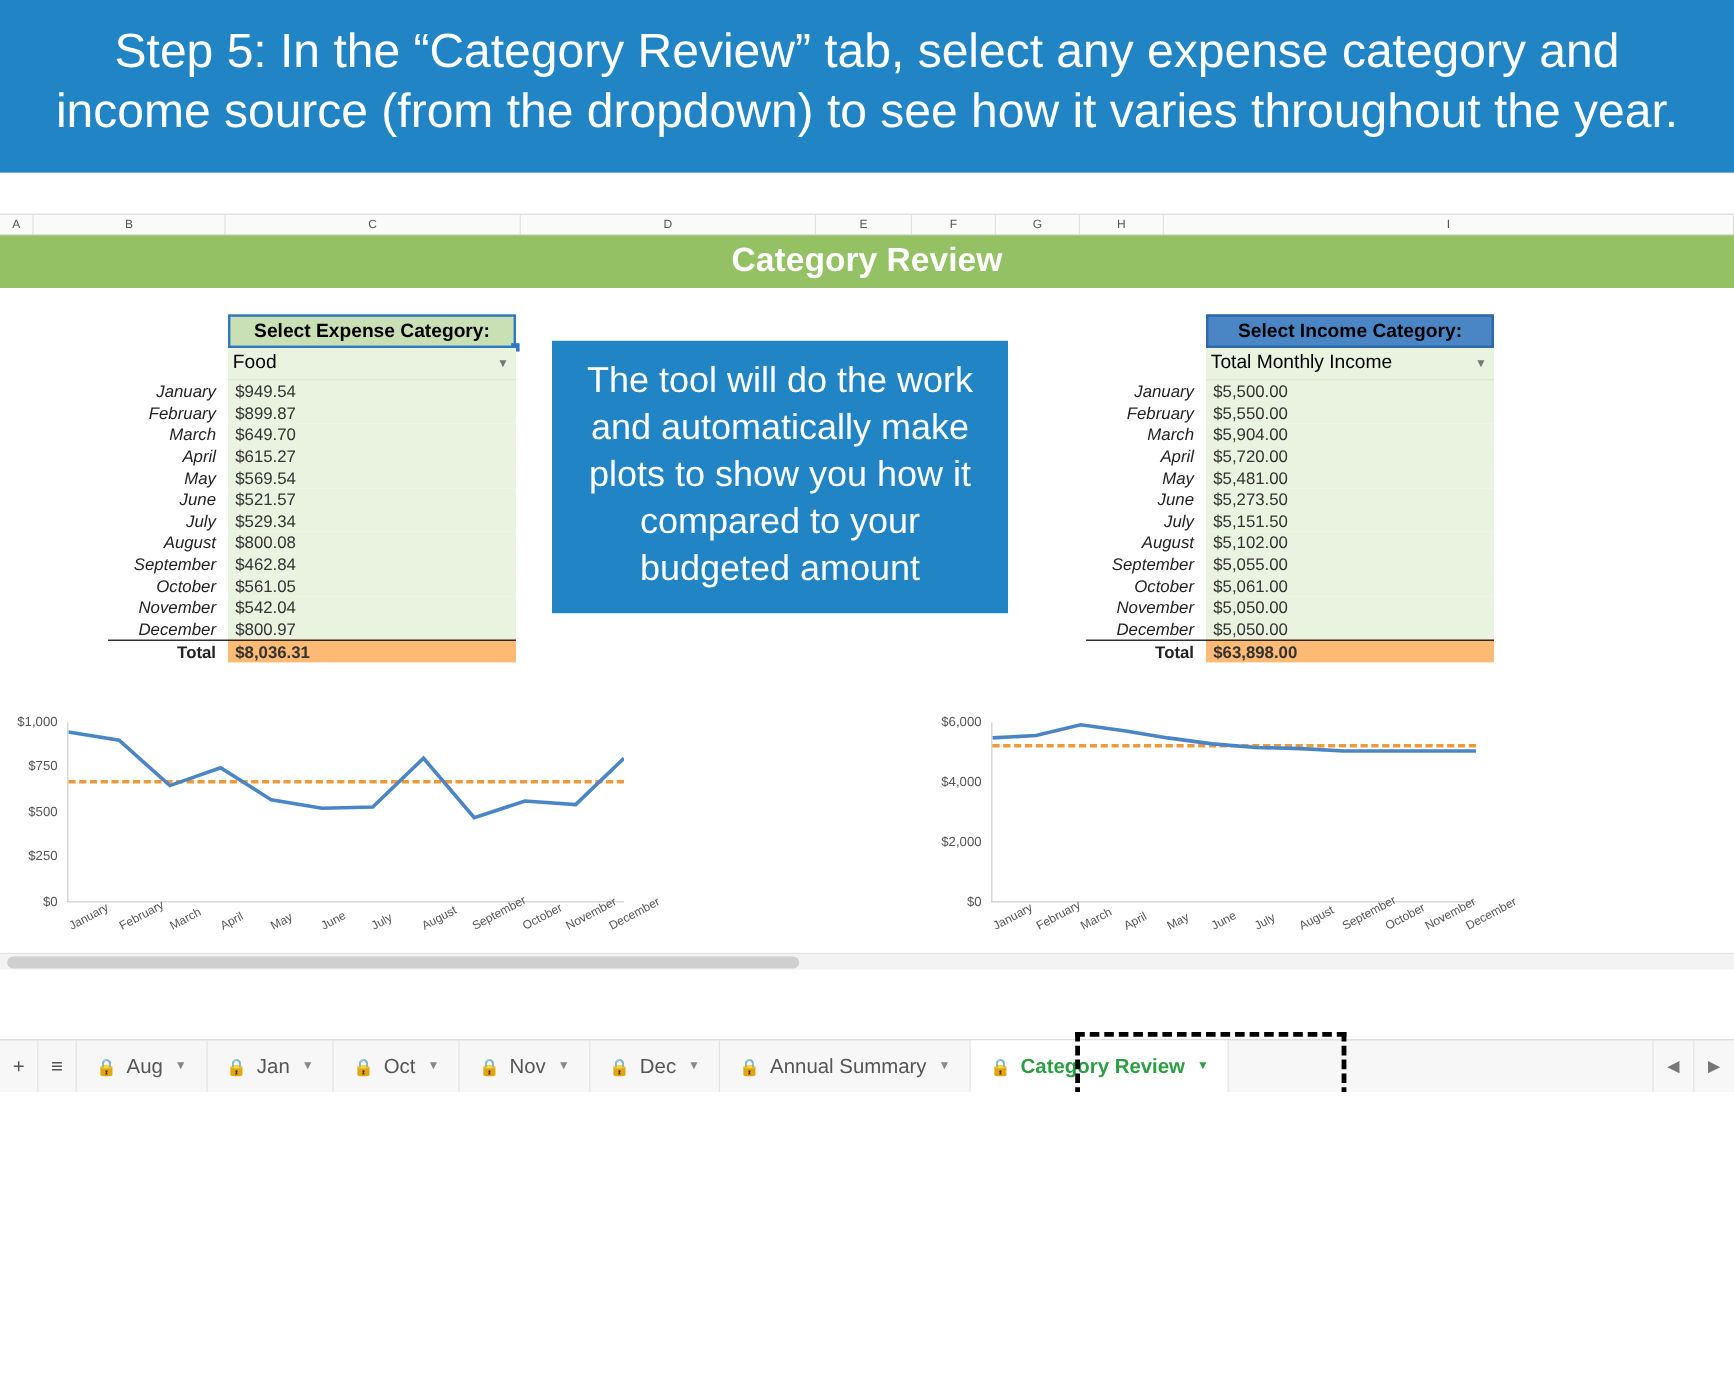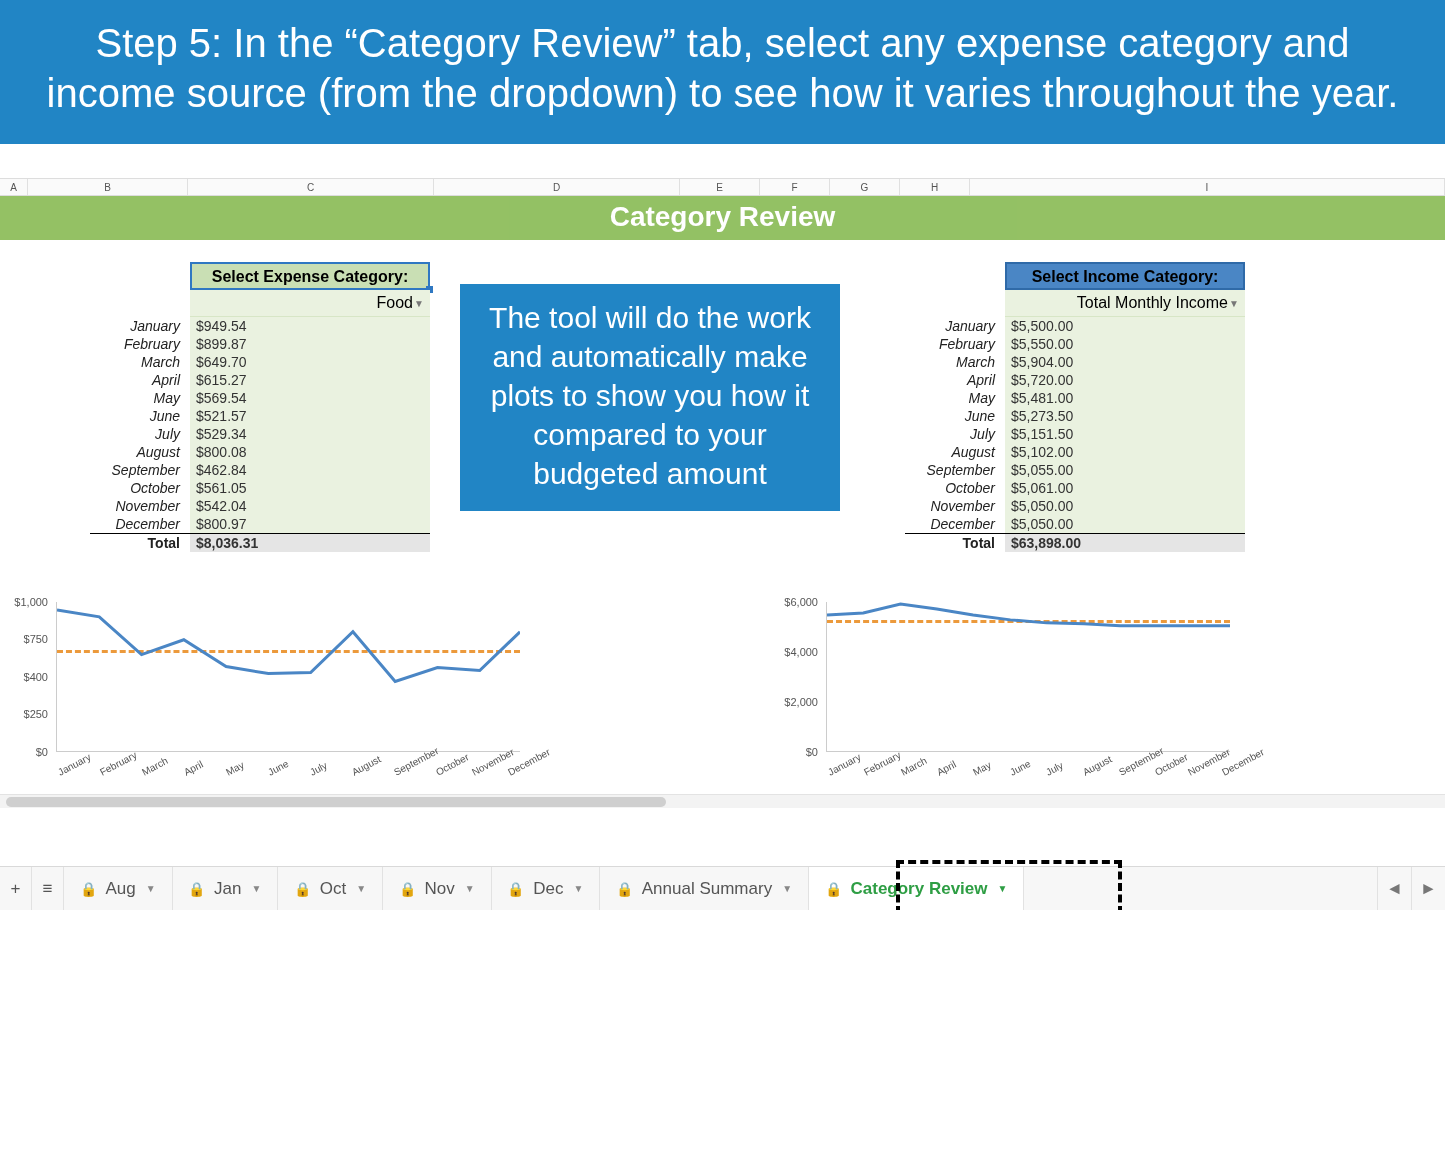--- a/index.html
+++ b/index.html
@@ -82,41 +82,41 @@
     padding: 4px 2px 2px;
     line-height:1.1;
     margin-left: 100px;
     position:relative;
   }
   .panel.expense .hdr { background:#c9dfb4; border-color:#2f78c2; color:#000;}
   .panel.income  .hdr { background:#4a86c5; border-color:#2f6aa8; color:#000;}
   .panel .dropdown {
     margin-left:100px;
     background:#eaf2e0;
-    text-align:right;
+    text-align:left;
     font-size:16px;
-    padding:4px 17px;
+    padding:4px 4px;
     position:relative;
     border-bottom:1px solid #d7e6c6;
   }
   .panel.income .dropdown { background:#eaf2e0; }
   .panel .dropdown .caret {
     position:absolute; right:6px; top:50%; transform:translateY(-50%);
     font-size:10px; color:#777;
   }
   .panel .hdr .handle {
     position:absolute; right:-5px; bottom:-5px;
     width:7px; height:7px; background:#2f78c2;
   }
   .panel table { width:100%; border-collapse:collapse; }
   .panel td { font-size:14px; padding:1px 6px; }
   .panel td.month { width:100px; text-align:right; font-style:italic; padding-right:10px; color:#222;}
   .panel td.val   { background:#eaf2e0; text-align:left; color:#333; }
   .panel tr.total td { font-weight:bold; border-top:1.5px solid #000; background:#fff; font-style:normal;}
-  .panel tr.total td.val { background:#e5e5e5; }
+  .panel tr.total td.val { background:#fdba74; }
   
   .chart {
     position:absolute;
     height:190px;
   }
   .chart.left  { left:0; top:362px; width:520px; }
   .chart.right { left:770px; top:362px; width:460px; }
   .chart .yaxis { position:absolute; left:0; width:52px; height:150px; font-size:11px; color:#555;}
   .chart .ylbl { position:absolute; right:4px; }
   .chart .plot { position:absolute; left:56px; right:0; top:0; height:150px; border-left:1px solid #ccc; border-bottom:1px solid #ccc;}
@@ -321,21 +321,21 @@
       </tbody>
     </table>
   </div>
 
   <div class="callout">The tool will do the work and automatically make plots to show you how it compared to your budgeted amount</div>
 
   <div class="chart left">
     <div class="yaxis">
       <div class="ylbl" style="top:-6px">$1,000</div>
       <div class="ylbl" style="top:31px">$750</div>
-      <div class="ylbl" style="top:69px">$400</div>
+      <div class="ylbl" style="top:69px">$500</div>
       <div class="ylbl" style="top:106px">$250</div>
       <div class="ylbl" style="top:144px">$0</div>
     </div>
     <div class="plot">
       <div class="budget-line" style="top:48px"></div>
       <svg class="line" viewBox="0 0 460 150" preserveAspectRatio="none">
         <polyline fill="none" stroke="#4a86c5" stroke-width="3" points="0,8 42,15 84,53 126,38 168,65 210,72 252,71 294,30 336,80 378,66 420,69 460,30"></polyline>
       </svg>
     </div>
     <div class="xaxis">

